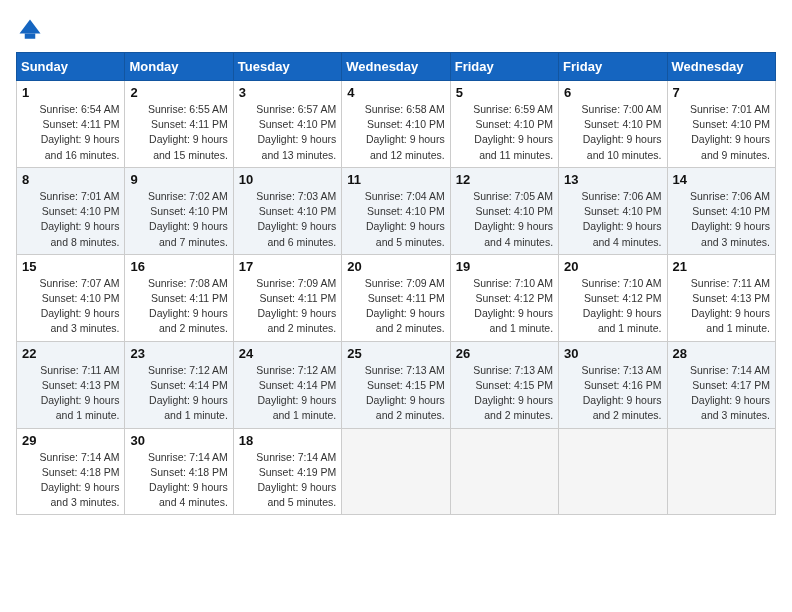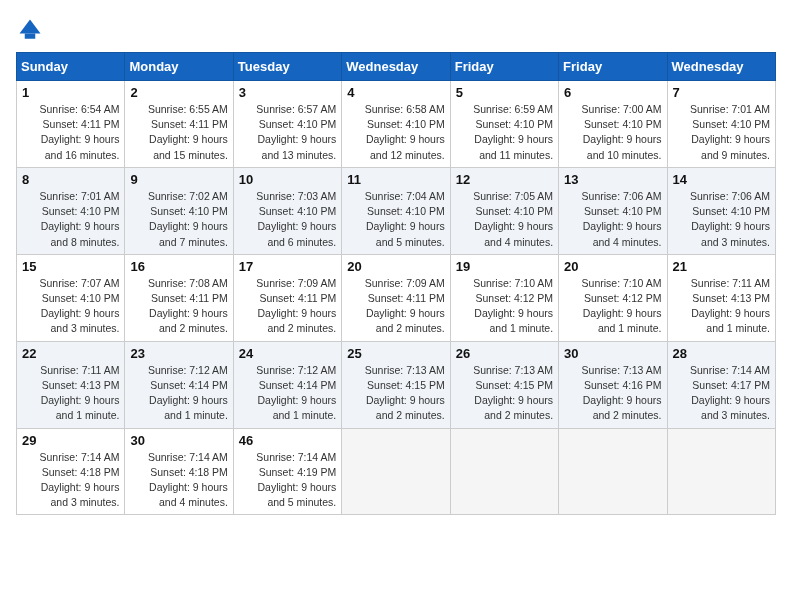--- a/index.html
+++ b/index.html
@@ -251,21 +251,21 @@
       <tr>
         <td>
           <span class="day-num">29</span>
           <div class="day-detail">Sunrise: 7:14 AM<br>Sunset: 4:18 PM<br>Daylight: 9 hours and 3 minutes.</div>
         </td>
         <td>
           <span class="day-num">30</span>
           <div class="day-detail">Sunrise: 7:14 AM<br>Sunset: 4:18 PM<br>Daylight: 9 hours and 4 minutes.</div>
         </td>
         <td>
-          <span class="day-num">46</span>
+          <span class="day-num">18</span>
           <div class="day-detail">Sunrise: 7:14 AM<br>Sunset: 4:19 PM<br>Daylight: 9 hours and 5 minutes.</div>
         </td>
         <td class="empty"></td>
         <td class="empty"></td>
         <td class="empty"></td>
         <td class="empty"></td>
       </tr>
     </tbody>
 </table>
 

